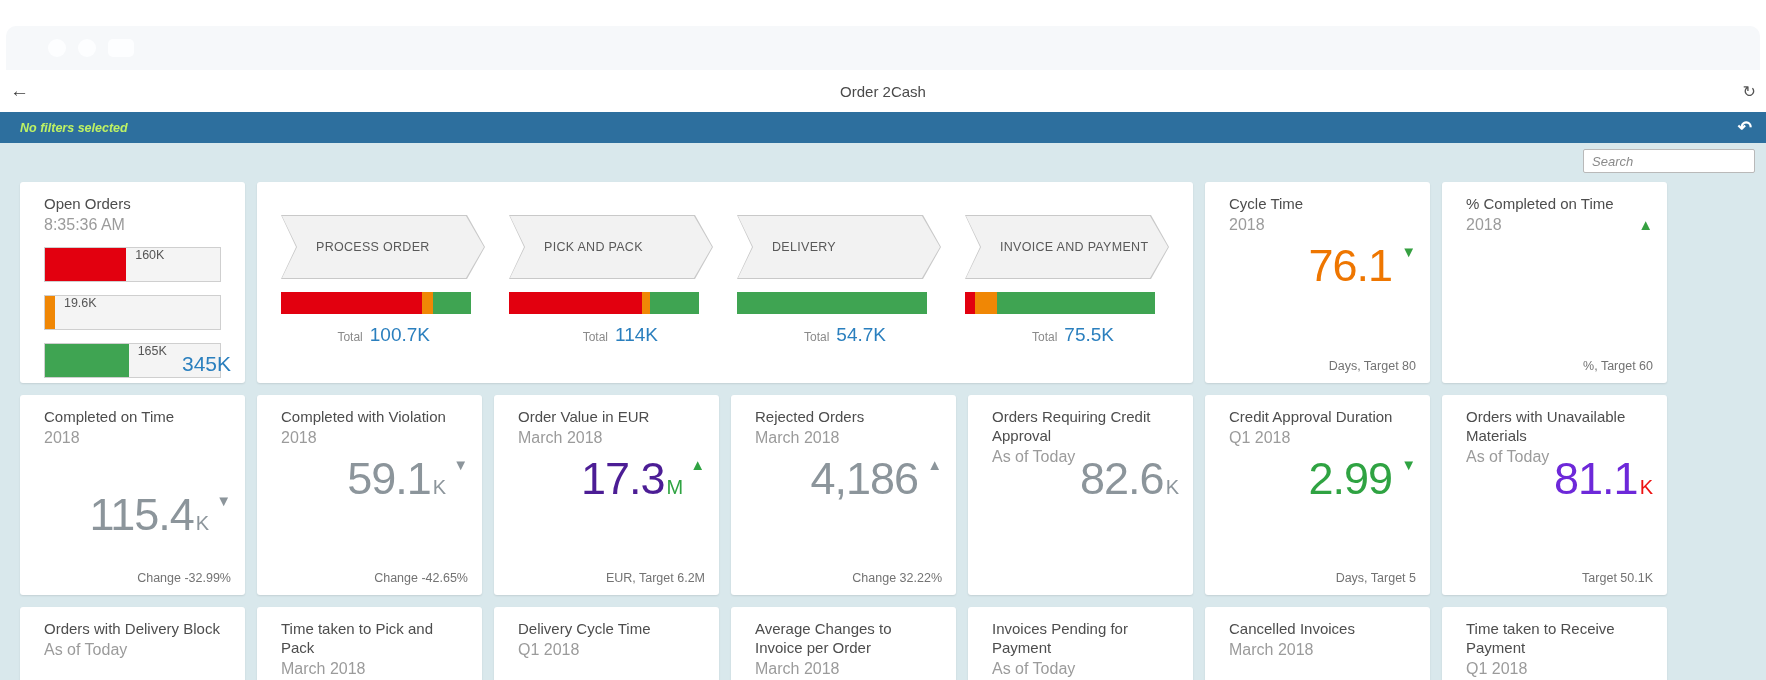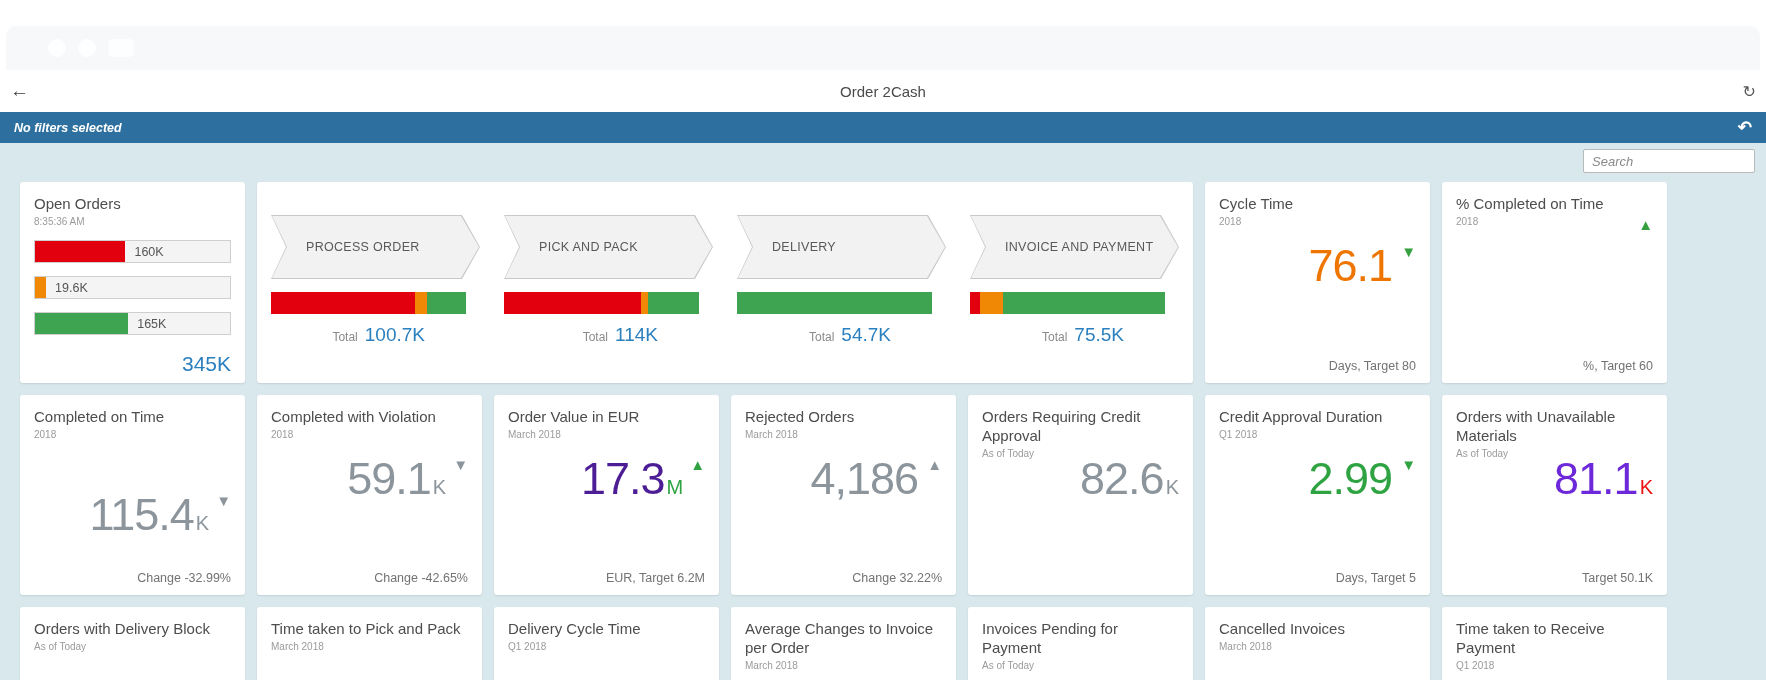--- a/index.html
+++ b/index.html
@@ -14,50 +14,50 @@
   .ghost.square { border-radius:5px; width:26px; }
 
   
   .app-header { height:42px; background:#fff; position:relative; display:flex; align-items:center; }
   .back-btn { position:absolute; left:10px; font-size:19px; font-weight:bold; color:#3c3c3c; cursor:pointer; }
   .app-title { position:absolute; left:50%; transform:translateX(-50%); font-size:15px; color:#4a4a4a; }
   .refresh-btn { position:absolute; right:10px; font-size:16px; color:#555; cursor:pointer; }
 
   
   .filter-bar { height:31px; background:#2d6f9e; display:flex; align-items:center; position:relative; }
-  .filter-text { color:#ffffff; font-style:italic; font-weight:bold; font-size:12.5px; padding-left:14px; }
+  .filter-text { color:#bef264; font-style:italic; font-weight:bold; font-size:12.5px; padding-left:20px; }
   .undo-btn { position:absolute; right:14px; color:#fff; font-size:17px; font-weight:bold; cursor:pointer; }
 
   
   .content { height:537px; background:#d9e8ec; position:relative; }
   .search-box { position:absolute; top:6px; right:11px; width:172px; height:24px; background:#fff;
     border:1px solid #b9b9b9; border-radius:2px; font-style:italic; font-size:13px; color:#666;
     padding:0 8px; outline:none; }
   .search-box::placeholder { color:#8a8a8a; font-style:italic; }
 
   .tiles { position:absolute; top:39px; left:20px; width:1647px; display:grid;
     grid-template-columns:repeat(7, 1fr); gap:12px; }
   .tile { background:#fff; border-radius:3px; box-shadow:0 1px 2px rgba(0,0,0,.10);
-    padding:12px 14px; position:relative; cursor:pointer; }
+    padding:12px 24px; position:relative; cursor:pointer; }
   .r1 { height:201px; }
   .r2 { height:200px; }
   .r3 { height:120px; }
   .t-title { font-size:15px; color:#4d4d4d; line-height:19px; }
-  .t-sub { font-size:10px; color:#9b9b9b; margin-top:3px; }
+  .t-sub { font-size:16px; color:#9b9b9b; margin-top:3px; }
   .t-footer { position:absolute; right:14px; bottom:10px; font-size:12.5px; color:#737373; }
 
   
   .kpi-value { position:absolute; top:58px; right:14px; display:flex; align-items:baseline; white-space:nowrap; }
   .kpi-value .num { font-size:45px; letter-spacing:-1px; }
   .kpi-value .unit { font-size:20px; margin-left:2px; }
   .kpi-value .arrow { font-size:15px; margin-left:7px; position:relative; top:-24px; }
 
   
-  .cmp-bar { margin-top:13px; height:23px; border:1px solid #cfcfcf; background:#f4f4f4;
-    display:flex; align-items:center; }
+  .cmp-bar { margin-top:13px; height:35px; border:1px solid #cfcfcf; background:#f4f4f4;
+    display:flex; align-items:flex-start; }
   .cmp-bar:first-of-type { margin-top:17px; }
   .cmp-fill { height:100%; }
   .cmp-label { font-size:12.5px; color:#555; margin-left:9px; }
   .oo-total { position:absolute; right:14px; bottom:7px; font-size:21px; color:#2a7fbe; }
 
   
   .phase-row { display:flex; gap:24px; margin-top:21px; }
   .phase { flex:1; min-width:0; }
   .chevron { position:relative; height:64px;
     clip-path:polygon(0 0, calc(100% - 18px) 0, 100% 50%, calc(100% - 18px) 100%, 0 100%, 15px 50%);

